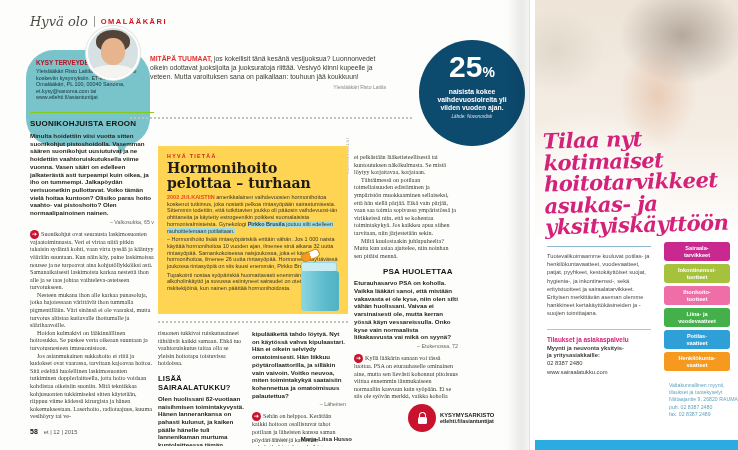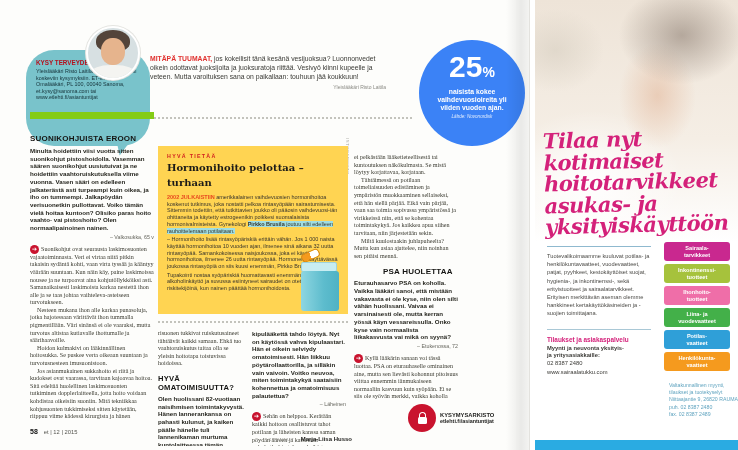--- a/index.html
+++ b/index.html
@@ -28,48 +28,48 @@
   .avatar .shirt{position:absolute;bottom:-5px;left:3px;width:44px;height:18px;border-radius:45% 45% 0 0;background:#f4f4f1;}
 
   .intro-quote{left:150px;top:54px;width:236px;font-size:6.8px;line-height:9px;color:#3a3a35;}
   .q-lead{font-weight:bold;color:#e0312e;}
   .q-attr{text-align:right;font-size:5px;color:#8a8a84;margin-top:2px;}
 
   .dotline{border-top:2px dotted #c3c3bc;height:0;}
   .dot1{left:130px;top:117px;width:282px;}
   .dot2{left:158px;top:321px;width:190px;}
 
-  .stat-circle{left:419px;top:40px;width:106px;height:106px;border-radius:50%;background:#3b82f6;
+  .stat-circle{left:419px;top:40px;width:106px;height:106px;border-radius:50%;background:#0c4a6e;
                color:#fff;text-align:center;box-sizing:border-box;padding-top:13px;}
   .stat-value{font-size:30px;font-weight:bold;line-height:28px;}
   .stat-unit{font-size:14px;font-weight:bold;}
   .stat-text{font-size:6.8px;font-weight:bold;line-height:8px;padding:2px 14px 0;}
   .stat-source{font-size:4.6px;font-style:italic;opacity:.85;margin-top:2px;}
 
   .photo-credit{left:345px;top:138px;writing-mode:vertical-rl;font-size:4.2px;letter-spacing:.6px;color:#a6a6a0;}
 
   .col{box-sizing:border-box;overflow:hidden;}
   .col h3{font-size:8px;font-weight:bold;color:#151513;letter-spacing:.2px;margin:0 0 4px;}
-  .rule-top{border-top:7px solid #84cc16;padding-top:15px;}
+  .rule-top{border-top:1px solid #84cc16;padding-top:6px;}
   .question{font-size:6.2px;line-height:7.7px;font-weight:bold;color:#26261f;margin:0;}
   .sig{font-size:5.3px;color:#67675f;text-align:right;margin:2px 0 5px;}
   .answer{font-family:"Liberation Serif",serif;font-size:6.1px;line-height:7.6px;color:#3a3a30;margin:0;}
   .answer.indent{text-indent:7px;}
   .ans-icon{display:inline-block;width:9px;height:9px;border-radius:50%;background:#c9132e;color:#fff;
             font-family:"Liberation Sans",sans-serif;font-size:6px;line-height:9px;text-align:center;margin-right:2px;}
   .col1{left:30px;top:112px;width:124px;height:310px;}
   .colA{left:158px;top:330px;width:88px;height:116px;}
   .colA h3{font-size:7.6px;margin:6px 0 3px;}
   .colB{left:252px;top:330px;width:94px;height:116px;}
   .col3{left:354px;top:154px;width:104px;height:246px;}
   .col3 h3{margin:7px 0 3px;padding-left:29px;}
 
   .hy-box{left:158px;top:146px;width:190px;height:168px;background:#ffd452;box-sizing:border-box;padding:7px 9px;}
   .hy-label{font-size:5.3px;font-weight:bold;letter-spacing:1.3px;color:#d2201f;}
-  .hy-title{font-family:"DejaVu Serif",serif;font-weight:bold;font-size:10px;line-height:14.5px;color:#1d1c18;margin:2px 0 4px;}
+  .hy-title{font-family:"DejaVu Serif",serif;font-weight:bold;font-size:14px;line-height:14.5px;color:#1d1c18;margin:2px 0 4px;}
   .hy-body{font-size:5.5px;line-height:6.7px;color:#3a362c;}
   .hy-body p{margin:0 0 2px;}
   .hy-lead{font-weight:bold;color:#e8491f;}
   .hy-name{font-weight:bold;}
   .hy-hl{background:#9fdde2;}
   .capsule{right:28px;bottom:54px;width:17px;height:7px;border-radius:4px;transform:rotate(-24deg);
            background:linear-gradient(90deg,#f59a1e 50%,#fff 50%);border:.5px solid #d8860f;}
   .jar-lid{right:11px;bottom:42px;width:34px;height:8px;background:#c8edf2;border-radius:2px;border:.5px solid #9fd2da;}
   .jar-body{right:9px;bottom:3px;width:38px;height:40px;background:#6ec8d6;border-radius:3px;
             background:linear-gradient(90deg,#8ed6e1,#5dbccd 60%,#4fb2c4);}
@@ -125,20 +125,25 @@
   .ad-national{left:139px;top:382px;width:70px;font-size:5.2px;line-height:7.2px;color:#5fa3bf;}
   .ad-bar{left:5px;top:440px;width:204px;height:10px;background:#2aabe2;}
 </style>
 </head>
 <body>
 
 <div class="canvas">
 
   <div class="abs page-left">
 
+    <div class="abs masthead">
+      <span class="brand">Hyvä olo</span>
+      <span class="mast-div"></span>
+      <span class="mast-section">OMALÄÄKÄRI</span>
+    </div>
 
     <div class="abs bubble">
       <div class="bubble-title">KYSY TERVEYDESTÄ</div>
       <div class="bubble-body">Yleislääkäri Risto Laitila vastaa terveyttäsi koskeviin kysymyksiin. ET-lehti, Omalääkäri, PL 100, 00040 Sanoma, et.kysy@sanoma.com tai www.etlehti.fi/asiantuntijat</div>
     </div>
     <div class="abs bubble-tail"></div>
 
     <div class="abs avatar">
       <div class="hair"></div>
       <div class="face"></div>
@@ -180,21 +185,21 @@
       </div>
       <div class="abs capsule"></div>
       <div class="abs jar-lid"></div>
       <div class="abs jar-body"></div>
     </div>
 
     <div class="abs dotline dot2"></div>
 
     <div class="abs col colA">
       <p class="answer">risuonen tukkivat ruiskutusaineet tähtäävät kaikki samaan. Ehkä tuo vaahtoruiskutus taitaa olla se yleisin hoitotapa toistuvissa hoidoissa.</p>
-      <h3>HYVÄ OMATOIMISUUTTA?</h3>
+      <h3>LISÄÄ SAIRAALATUKKU?</h3>
       <p class="question">Olen huolissani 82-vuotiaan naisihmisen toimintakyvystä. Hänen lannerankansa on pahasti kulunut, ja kaiken päälle hänelle tuli lannenikaman murtuma kuntolaitteessa tämän vuoden alussa. Hänellä on runsas sydänlääkitys Marevania myöten, eikä sopivaa</p>
     </div>
 
     <div class="abs col colB">
       <p class="question">kipulääkettä tahdo löytyä. Nyt on käytössä vahva kipulaastari. Hän ei oikein selviydy omatoimisesti. Hän liikkuu pöytärollaattorilla, ja silläkin vain vaivoin. Voitko neuvoa, miten toimintakykyä saataisiin kohennettua ja omatoimisuus palautettua?</p>
       <p class="sig">– Läheinen</p>
       <p class="answer"><span class="ans-icon">➔</span><span>Sehän on helppoa. Kerätään kaikki hoitoon osallistuvat tahot potilaan ja läheisten kanssa saman pöydän ääreen ja katsotaan nykyhetkeä ja tulevaa kaikista mahdollisista näkökulmista,</span></p>
     </div>
 
     <div class="abs col col3">

